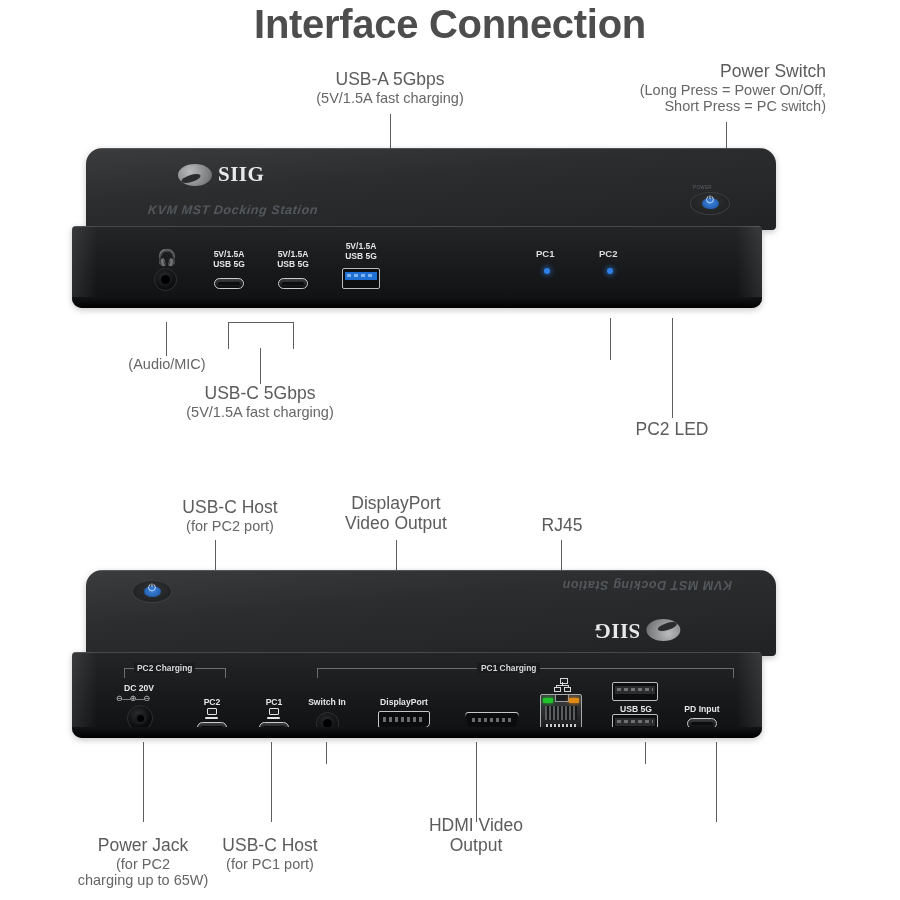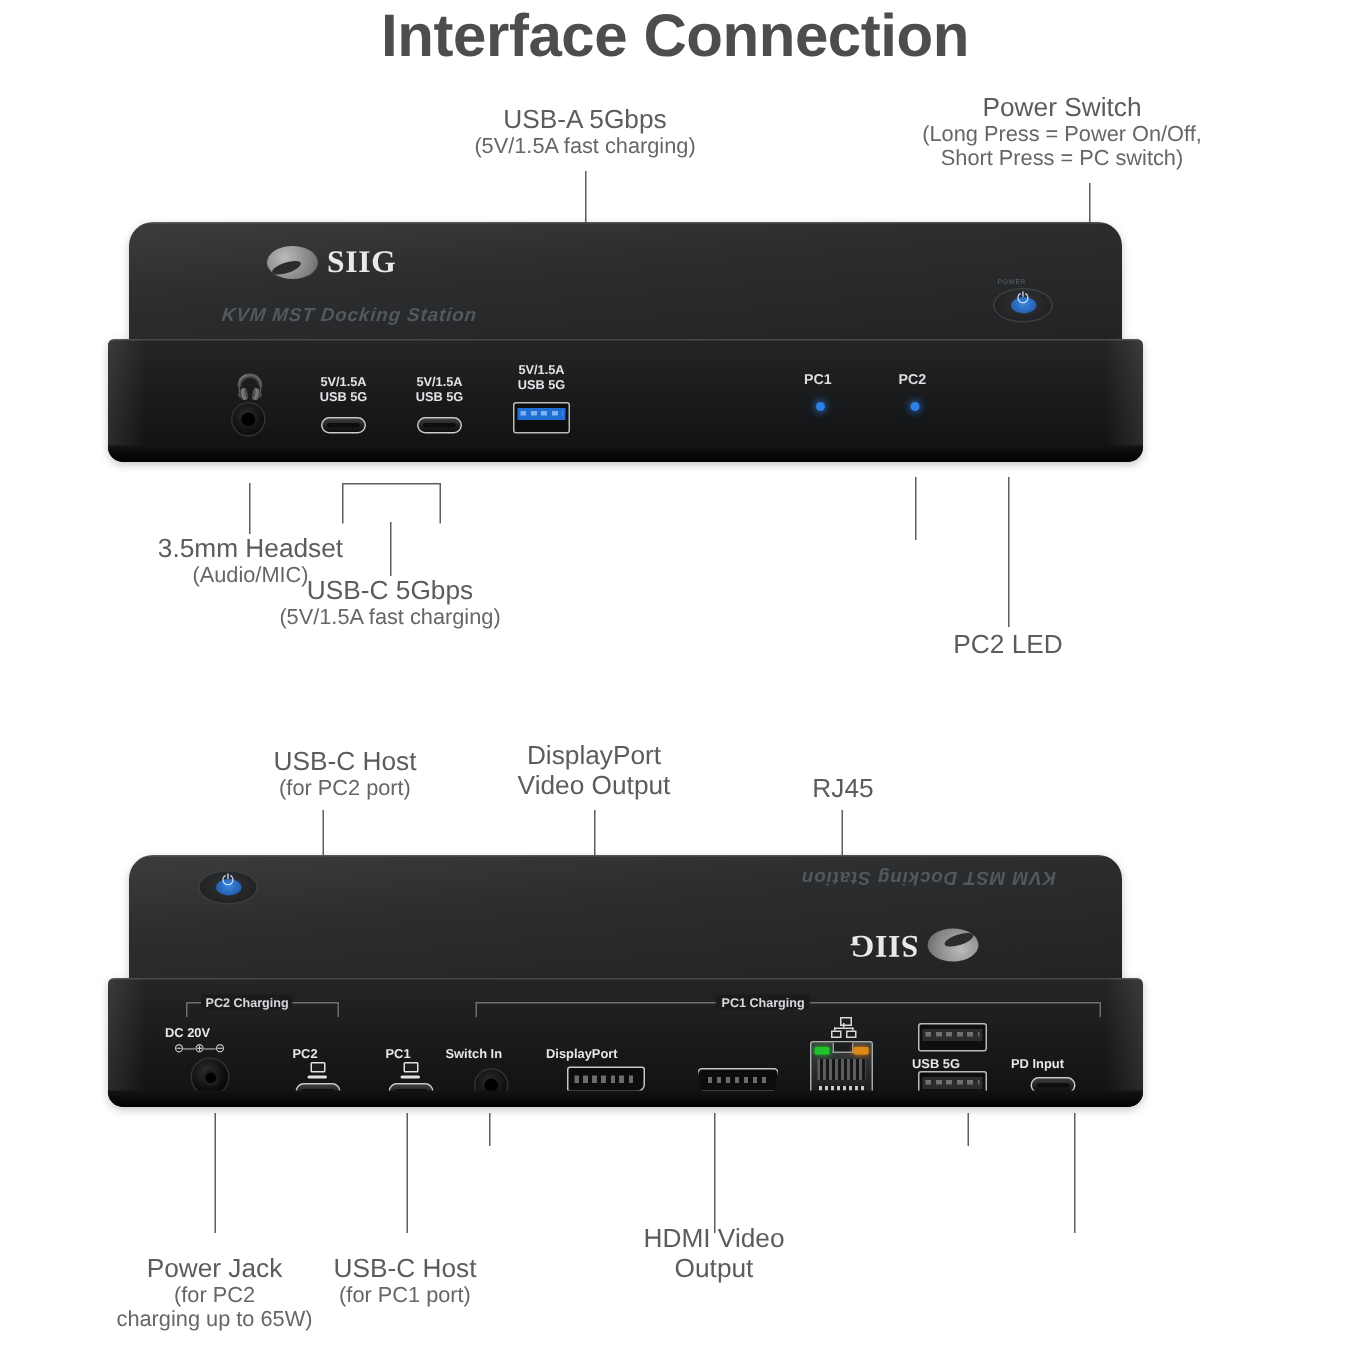--- a/index.html
+++ b/index.html
@@ -53,20 +53,21 @@
   .device {
     position: absolute;
     filter: drop-shadow(0 2px 3px rgba(0,0,0,0.22));
   }
   .dev-top {
     position: absolute;
     left: 0; top: 0;
     width: 100%;
     background: linear-gradient(175deg,#3a3c3e 0%, #2b2d2f 38%, #202224 100%);
     border-radius: 16px 16px 4px 4px;
+    padding-left: 28px;
   }
   .dev-face {
     position: absolute;
     left: 0;
     width: 100%;
     background: linear-gradient(180deg,#232527 0%, #191b1d 45%, #0e1012 100%);
     border-radius: 4px 4px 10px 10px;
     overflow: hidden;
   }
   .dev-face::after {
@@ -214,21 +215,21 @@
     position:absolute; font-size:9.5px; font-weight:bold; color:#dcdddf;
   }
 
   
   .rear-label {
     position:absolute;
     font-size:8.6px;
     font-weight:bold;
     color:#e6e7e9;
     white-space:nowrap;
-    text-align:left;
+    text-align:center;
   }
   .bracket-label {
     position:absolute;
     font-size:8.4px;
     font-weight:bold;
     color:#d7d8da;
     white-space:nowrap;
   }
   .panel-bracket {
     position:absolute;
@@ -324,21 +325,21 @@
 <div class="stage">
 
   <div id="page-title">Interface Connection</div>
 
   <div class="callout" style="left:255px; top:70px; width:270px;">
     <span class="c-main">USB-A 5Gbps</span>
     <span class="c-sub">(5V/1.5A fast charging)</span>
   </div>
   <div class="vline" style="left:390px; top:114px; height:150px;"></div>
 
-  <div class="callout" style="left:573px; top:62px; width:270px;">
+  <div class="callout" style="left:556px; top:62px; width:270px;text-align:right;">
     <span class="c-main">Power Switch</span>
     <span class="c-sub" style="white-space:pre-line;">(Long Press = Power On/Off,
 Short Press = PC switch)</span>
   </div>
   <div class="vline" style="left:726px; top:122px; height:68px;"></div>
 
   <div class="device" style="left:72px; top:148px; width:690px; height:160px;">
 
     <div class="dev-top" style="height:82px; left:14px; width:662px;">
       <div class="edge-hl"></div>
@@ -387,21 +388,20 @@
       <span class="led-text" style="left:464px; top:22px;">PC1</span>
       <span class="led-dot" style="left:472px; top:42px;"></span>
 
       <span class="led-text" style="left:527px; top:22px;">PC2</span>
       <span class="led-dot" style="left:535px; top:42px;"></span>
     </div>
   </div>
 
   <div class="vline" style="left:166px; top:322px; height:34px;"></div>
   <div class="callout" style="left:52px; top:356px; width:230px;">
-    <span class="c-main">3.5mm Headset</span>
     <span class="c-sub">(Audio/MIC)</span>
   </div>
 
   <div class="bracket" style="left:228px; top:322px; width:64px; height:26px;"></div>
   <div class="vline" style="left:260px; top:348px; height:36px;"></div>
   <div class="callout" style="left:145px; top:384px; width:230px;">
     <span class="c-main">USB-C 5Gbps</span>
     <span class="c-sub">(5V/1.5A fast charging)</span>
   </div>
 

